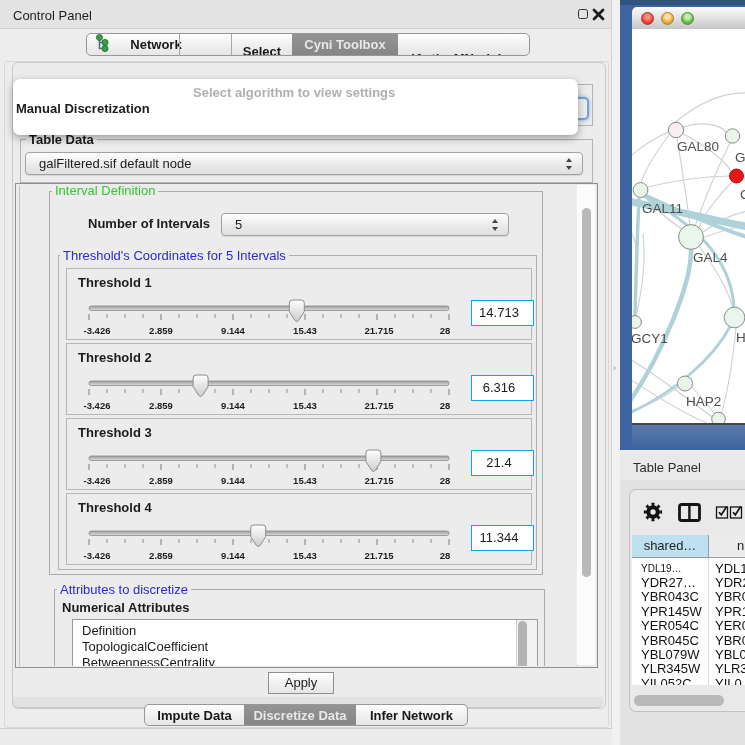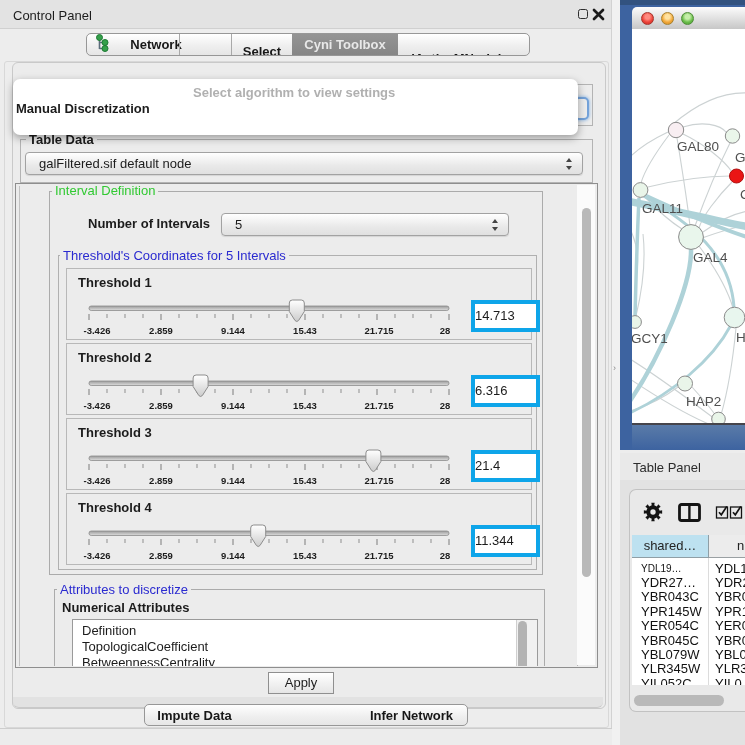--- a/index.html
+++ b/index.html
@@ -12,21 +12,21 @@
   .combo{position:absolute;border:1px solid #a2a2a2;border-radius:4px;
          background:linear-gradient(#ffffff,#e9e9e9 60%,#e0e0e0);box-shadow:0 1px 1px rgba(0,0,0,0.10);}
   .ctext{position:absolute;left:13px;top:3px;white-space:nowrap;}
   .updn{position:absolute;right:9px;top:50%;width:7px;height:12px;margin-top:-6px;}
   .updn:before{content:"";position:absolute;left:0;top:0;border-left:3.5px solid transparent;
        border-right:3.5px solid transparent;border-bottom:4.5px solid #444;}
   .updn:after{content:"";position:absolute;left:0;bottom:0;border-left:3.5px solid transparent;
        border-right:3.5px solid transparent;border-top:4.5px solid #444;}
   .tbox{position:absolute;left:66px;width:464px;height:70px;border:1px solid #b8b8b8;}
   .vfield{position:absolute;left:404px;top:31px;width:54px;height:24px;background:#fff;
-          border:4px solid #0ea5e9;text-align:left;padding-right:7px;line-height:24px;}
+          border:1px solid #0ea5e9;text-align:center;padding-right:7px;line-height:24px;}
   .seg{position:absolute;border:1px solid #979797;border-radius:5px;
        background:linear-gradient(#ffffff,#efefef 55%,#e6e6e6);overflow:hidden;}
   .seg .s{position:absolute;top:0;bottom:0;text-align:center;color:#181818;}
   .seg .sep{position:absolute;top:0;bottom:0;width:1px;background:#a9a9a9;}
   .seg .sel{background:linear-gradient(#949494,#868686);color:#e8e8e8;}
   .row{position:absolute;white-space:nowrap;}
 </style>
 </head>
 <body>
 <div id="root">
@@ -254,20 +254,21 @@
     <div class="abs" style="left:516px;top:437px;width:20px;height:62px;background:#f1f1f1;border-left:1px solid #cfcfcf;"></div>
     <div class="abs" style="left:518px;top:438px;width:9px;height:64px;background:#b3b3b3;border-radius:4.5px;"></div>
   </div>
 
   <div class="abs" style="left:268px;top:672px;width:64px;height:20px;border:1px solid #8f8f8f;border-radius:0;background:linear-gradient(#ffffff,#e5e5e5);text-align:center;line-height:19px;">Apply</div>
 
   <div class="abs" style="left:13px;top:697px;width:590px;height:10px;background:#e2e2e2;border-bottom:1px solid #c9c9c9;border-radius:0 0 6px 6px;"></div>
 
   <div class="seg" style="left:144px;top:704px;width:322px;height:20px;">
     <div class="s" style="left:0;width:99px;padding-top:3px;"><b>Impute Data</b></div>
+    <div class="s sel" style="left:99px;width:112px;padding-top:3px;"><b>Discretize Data</b></div>
     <div class="s" style="left:211px;width:111px;padding-top:3px;"><b>Infer Network</b></div>
   </div>
   <div class="abs" style="left:0;top:728px;width:612px;height:17px;background:#ececec;border-top:1px solid #cdcdcd;"></div>
 
   <div class="abs" style="left:13px;top:79px;width:565px;height:56px;background:#ffffff;border-radius:7px;box-shadow:0 3px 9px rgba(0,0,0,0.35);"></div>
   <div class="abs" style="left:193px;top:85px;color:#b0b0b0;"><b>Select algorithm to view settings</b></div>
   <div class="abs" style="left:16px;top:101px;"><b>Manual Discretization</b></div>
 
   <div class="abs" style="left:612px;top:0;width:8px;height:745px;background:#f1f1f1;"></div>
   <div class="abs" style="left:613px;top:363px;color:#8a8a8a;font-size:9px;">›</div>

